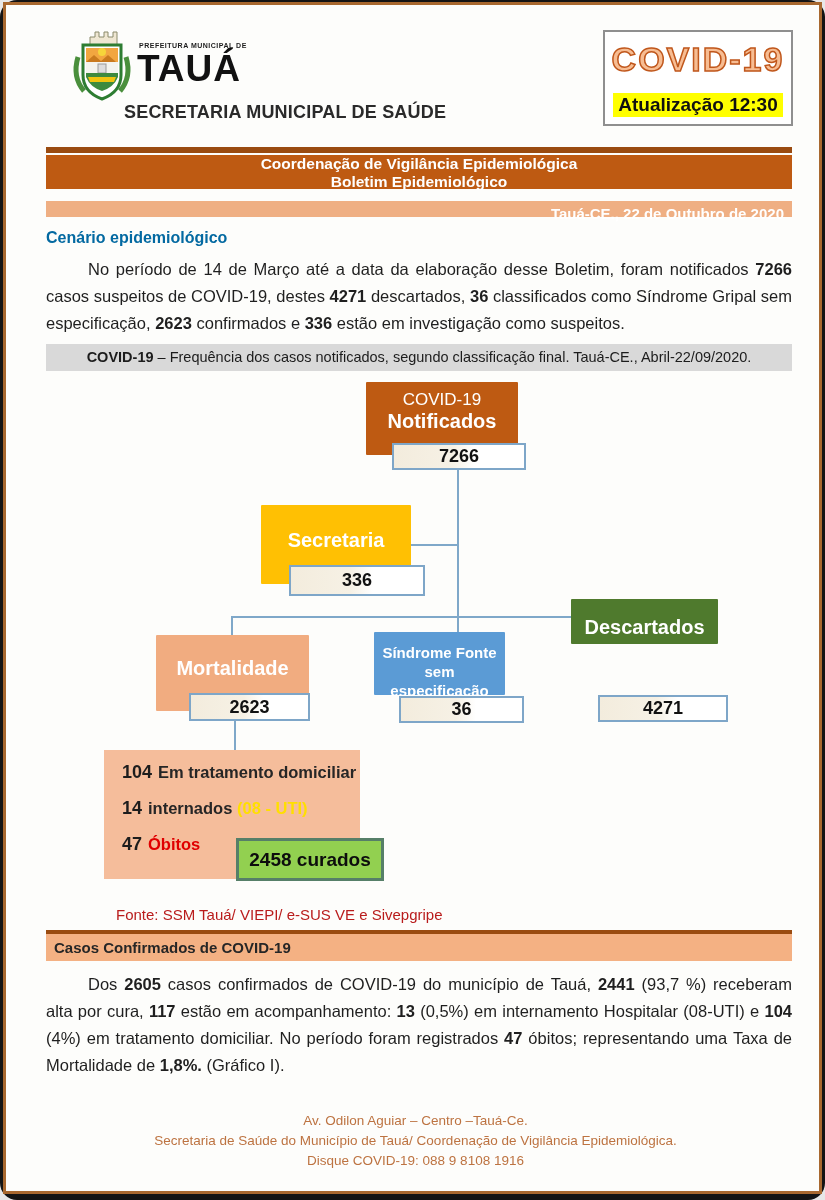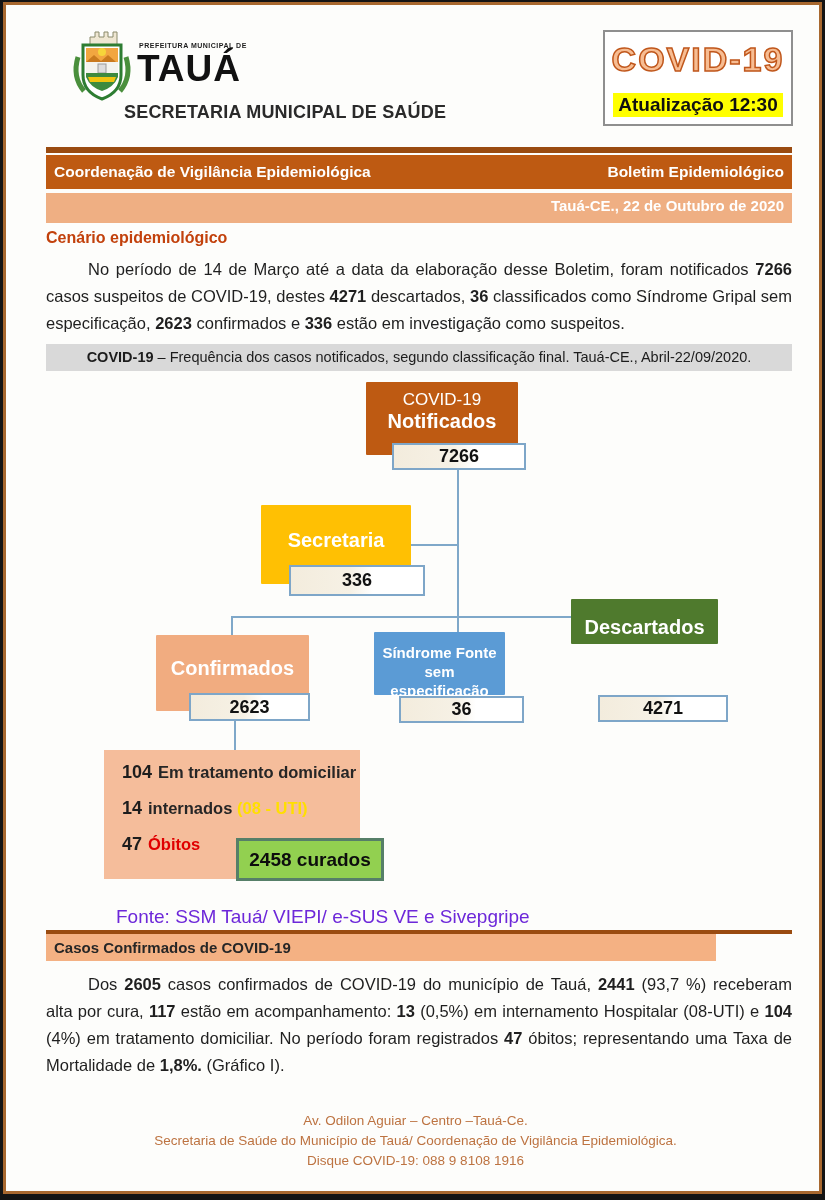--- a/index.html
+++ b/index.html
@@ -1,40 +1,40 @@
 <!DOCTYPE html>
 <html><head>
 <meta charset="utf-8">
 <style>
   html,body{margin:0;padding:0;background:#e8e8e8;}
   .outer{width:825px;height:1200px;box-sizing:border-box;background:#141414;
-         padding:2px 3px 6px 3px;font-family:"Liberation Sans",sans-serif;}
+         padding:2px 3px 6px 3px;font-family:"Liberation Sans",sans-serif;border-radius:17px;}
   .page{position:relative;width:100%;height:100%;box-sizing:border-box;
         background:#fdfdfb;border:3px solid #a8682f;overflow:hidden;}
   .abs{position:absolute;}
 
   
   .pref-small{font-size:7px;font-weight:700;letter-spacing:.5px;color:#1c1c1c;}
   .city{font-size:37px;font-weight:800;letter-spacing:1px;color:#111;line-height:1;}
   .secretaria{font-size:18px;font-weight:700;color:#2a2a2a;letter-spacing:.2px;}
   .badge{box-sizing:border-box;border:2px solid #8f8f8f;background:#fff;text-align:center;}
   .badge-title{margin-top:8px;font-size:34px;font-weight:800;letter-spacing:2px;
       color:#f7bd93;-webkit-text-stroke:1.5px #c0571c;}
   .badge-update{display:inline-block;margin-top:14px;background:#ffff00;color:#101010;
       font-size:19px;font-weight:700;padding:1px 5px;}
 
   
   .bar-thin{background:#9a4b10;}
   .bar-main{background:#be5a12;color:#fff;font-weight:700;font-size:15.5px;
       display:flex;justify-content:space-between;align-items:center;
-      padding:0 8px;box-sizing:border-box;}
+      padding:0 8px;box-sizing:border-box;flex-direction:column;}
   .bar-date{background:#efaf83;color:#fff;font-weight:700;font-size:15px;
       text-align:right;line-height:26px;padding-right:8px;box-sizing:border-box;}
 
-  .h-section{font-size:16px;font-weight:700;color:#c2410c;}
+  .h-section{font-size:16px;font-weight:700;color:#0369a1;}
   .para{font-size:16.5px;line-height:27px;color:#1f1f1f;text-align:justify;text-indent:42px;}
   .caption-bar{background:#d9d9d9;color:#1c1c1c;font-size:14.5px;text-align:center;line-height:27px;}
 
   
   .node{box-sizing:border-box;color:#fff;text-align:center;border-radius:1px;}
   .node .l1{font-size:17px;font-weight:400;}
   .node .l2{font-size:20px;font-weight:700;}
   .vbox{box-sizing:border-box;border:2px solid #7ea6c8;
         background:linear-gradient(90deg,#f3ecdd 0%,#f6f1e5 45%,#ffffff 62%);
         text-align:center;color:#111;font-weight:700;font-size:18px;
@@ -42,21 +42,21 @@
   .line-v{border-left:2px solid #7fa8c9;width:0;}
   .line-h{border-top:2px solid #7fa8c9;height:0;}
   .detail-box{background:#f5bd9b;box-sizing:border-box;padding:12px 0 0 18px;}
   .d-line{margin-bottom:15px;font-size:16.5px;font-weight:700;color:#262626;}
   .d-num{font-size:18px;font-weight:800;color:#1d1d1d;margin-right:6px;}
   .d-uti{color:#ffdf00;}
   .d-obitos{color:#e00000;}
   .curados{background:#92d050;border:3px solid #567f68;box-sizing:border-box;
       text-align:left;font-size:19px;font-weight:800;color:#0d0d0d;
       display:flex;align-items:center;justify-content:center;}
-  .fonte{font-size:19px;color:#6d28d9;}
+  .fonte{font-size:15px;color:#b91c1c;}
 
   .sec2-stripe{background:#9a4b10;}
   .sec2-bar{background:#f4b183;color:#262626;font-size:15px;font-weight:700;
       line-height:27px;padding-left:8px;box-sizing:border-box;}
 
   .footer{color:#bd7341;font-size:13.5px;line-height:20px;text-align:center;}
 </style>
 </head>
 <body>
 
@@ -84,21 +84,21 @@
   <div class="abs badge" style="left:597px;top:25px;width:190px;height:96px">
     <div class="badge-title">COVID-19</div>
     <div><span class="badge-update">Atualização 12:30</span></div>
   </div>
 
   <div class="abs bar-thin" style="left:40px;top:142px;width:746px;height:6px"></div>
   <div class="abs bar-main" style="left:40px;top:150px;width:746px;height:34px">
     <span>Coordenação de Vigilância Epidemiológica</span>
     <span>Boletim Epidemiológico</span>
   </div>
-  <div class="abs bar-date" style="left:40px;top:188px;width:746px;height:30px">Tauá-CE., 22 de Outubro de 2020</div>
+  <div class="abs bar-date" style="left:40px;top:196px;width:746px;height:16px">Tauá-CE., 22 de Outubro de 2020</div>
 
   <div class="abs h-section" style="left:40px;top:224px">Cenário epidemiológico</div>
   <div class="abs para" style="left:40px;top:251px;width:746px"><span>No período de 14 de Março até a data da elaboração desse Boletim, foram notificados </span><span style="font-weight: 700;">7266</span><span> casos suspeitos de COVID-19, destes </span><span style="font-weight: 700;">4271</span><span> descartados, </span><span style="font-weight: 700;">36</span><span> classificados como Síndrome Gripal sem especificação, </span><span style="font-weight: 700;">2623</span><span> confirmados e </span><span style="font-weight: 700;">336</span><span> estão em investigação como suspeitos.</span></div>
 
   <div class="abs caption-bar" style="left:40px;top:339px;width:746px;height:27px"><span style="font-weight: 700;">COVID-19</span><span> – Frequência dos casos notificados, segundo classificação final. Tauá-CE., Abril-22/09/2020.</span></div>
 
   <div class="abs line-v" style="left:451px;top:464px;height:164px"></div>
   <div class="abs line-h" style="left:405px;top:539px;width:46px"></div>
   <div class="abs line-h" style="left:225px;top:611px;width:414px"></div>
   <div class="abs line-v" style="left:225px;top:611px;height:20px"></div>
@@ -110,21 +110,21 @@
     <div class="l2">Notificados</div>
   </div>
   <div class="abs vbox" style="left:386px;top:438px;width:134px;height:27px">7266</div>
 
   <div class="abs node" style="left:255px;top:500px;width:150px;height:79px;background:#ffc003">
     <div class="l2" style="margin-top:24px">Secretaria</div>
   </div>
   <div class="abs vbox" style="left:283px;top:560px;width:136px;height:31px">336</div>
 
   <div class="abs node" style="left:150px;top:630px;width:153px;height:76px;background:#f1ac80">
-    <div class="l2" style="margin-top:22px">Confirmados</div>
+    <div class="l2" style="margin-top:22px">Mortalidade</div>
   </div>
   <div class="abs vbox" style="left:183px;top:688px;width:121px;height:28px">2623</div>
 
   <div class="abs node" style="left:368px;top:627px;width:131px;height:63px;background:#5b9bd5;padding-top:11px">
     <div style="font-size:15px;font-weight:700;line-height:19px">Síndrome Fonte</div>
     <div style="font-size:15px;font-weight:700;line-height:19px">sem especificação</div>
   </div>
   <div class="abs vbox" style="left:393px;top:691px;width:125px;height:27px">36</div>
 
   <div class="abs node" style="left:565px;top:594px;width:147px;height:45px;background:#4f7a2d">
@@ -142,21 +142,21 @@
     </div>
     <div class="d-line">
       <span class="d-num">47</span><span class="d-obitos">Óbitos</span>
     </div>
   </div>
   <div class="abs curados" style="left:230px;top:833px;width:148px;height:43px">2458 curados</div>
 
   <div class="abs fonte" style="left:110px;top:901px">Fonte: SSM Tauá/ VIEPI/ e-SUS VE e Sivepgripe</div>
 
   <div class="abs sec2-stripe" style="left:40px;top:925px;width:746px;height:4px"></div>
-  <div class="abs sec2-bar" style="left:40px;top:929px;width:670px;height:27px">Casos Confirmados de COVID-19</div>
+  <div class="abs sec2-bar" style="left:40px;top:929px;width:746px;height:27px">Casos Confirmados de COVID-19</div>
   <div class="abs para" style="left:40px;top:966px;width:746px"><span>Dos </span><span style="font-weight: 700;">2605</span><span> casos confirmados de COVID-19 do município de Tauá, </span><span style="font-weight: 700;">2441</span><span> (93,7 %) receberam alta por cura, </span><span style="font-weight: 700;">117</span><span> estão em acompanhamento: </span><span style="font-weight: 700;">13</span><span> (0,5%) em internamento Hospitalar (08-UTI) e </span><span style="font-weight: 700;">104</span><span> (4%) em tratamento domiciliar. No período foram registrados </span><span style="font-weight: 700;">47</span><span> óbitos; representando uma Taxa de Mortalidade de </span><span style="font-weight: 700;">1,8%.</span><span>  (Gráfico I).</span></div>
 
   <div class="abs footer" style="left:0;top:1106px;width:819px">
     <div>Av. Odilon Aguiar – Centro –Tauá-Ce.</div>
     <div>Secretaria de Saúde do Município de Tauá/ Coordenação de Vigilância Epidemiológica.</div>
     <div>Disque COVID-19: 088 9 8108 1916</div>
   </div>
 
 </div>
 </div>

